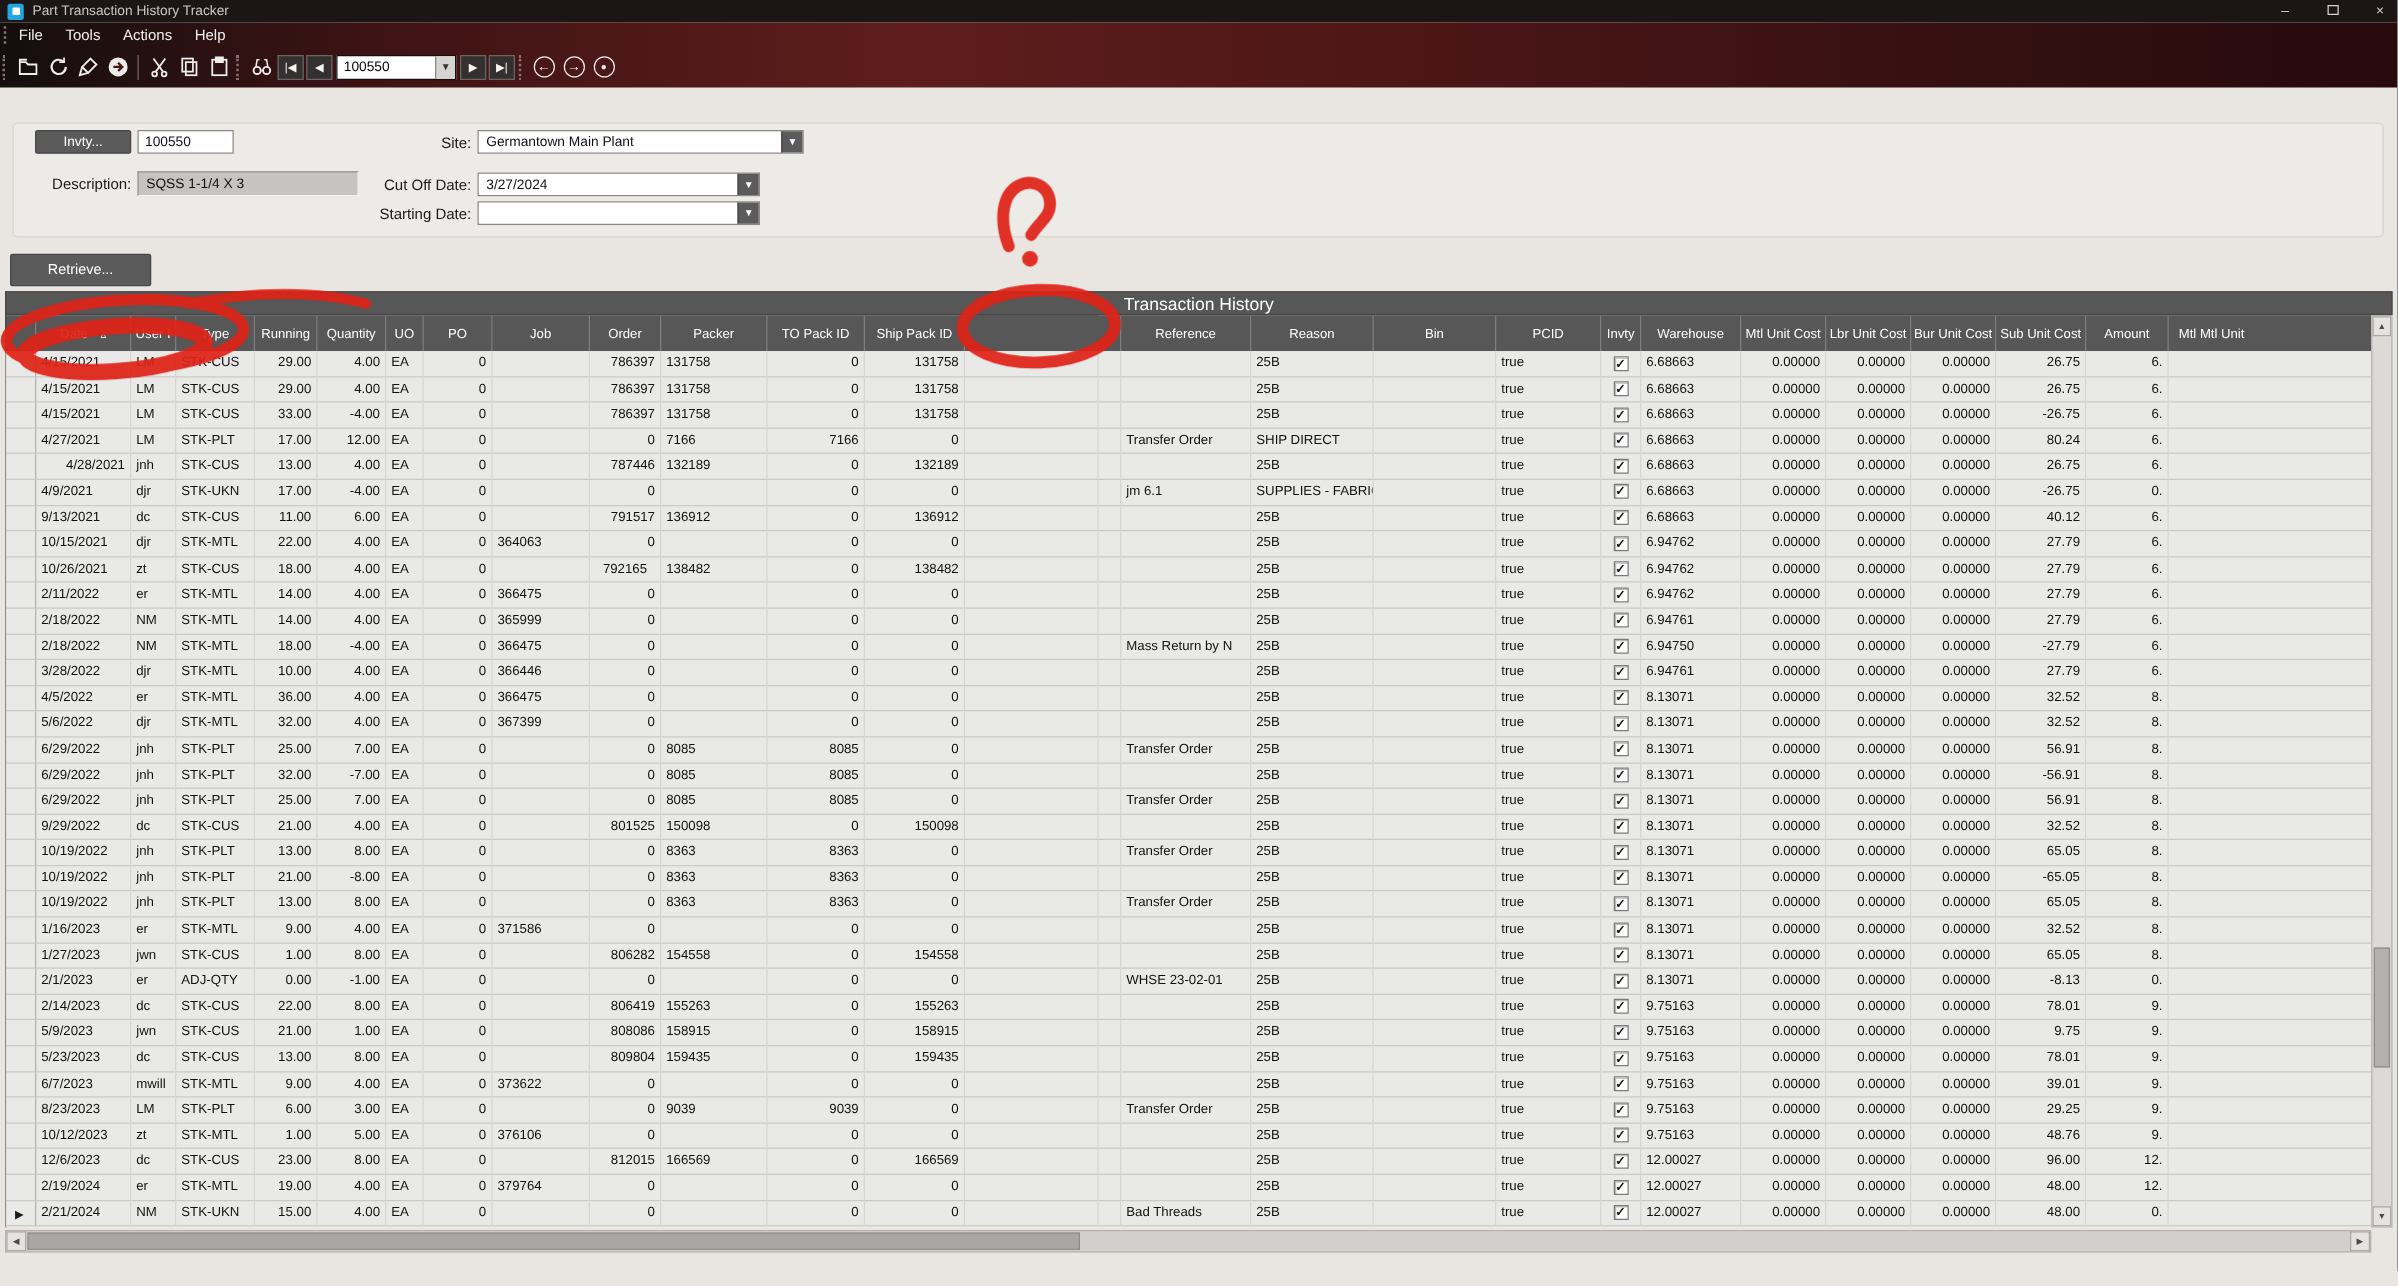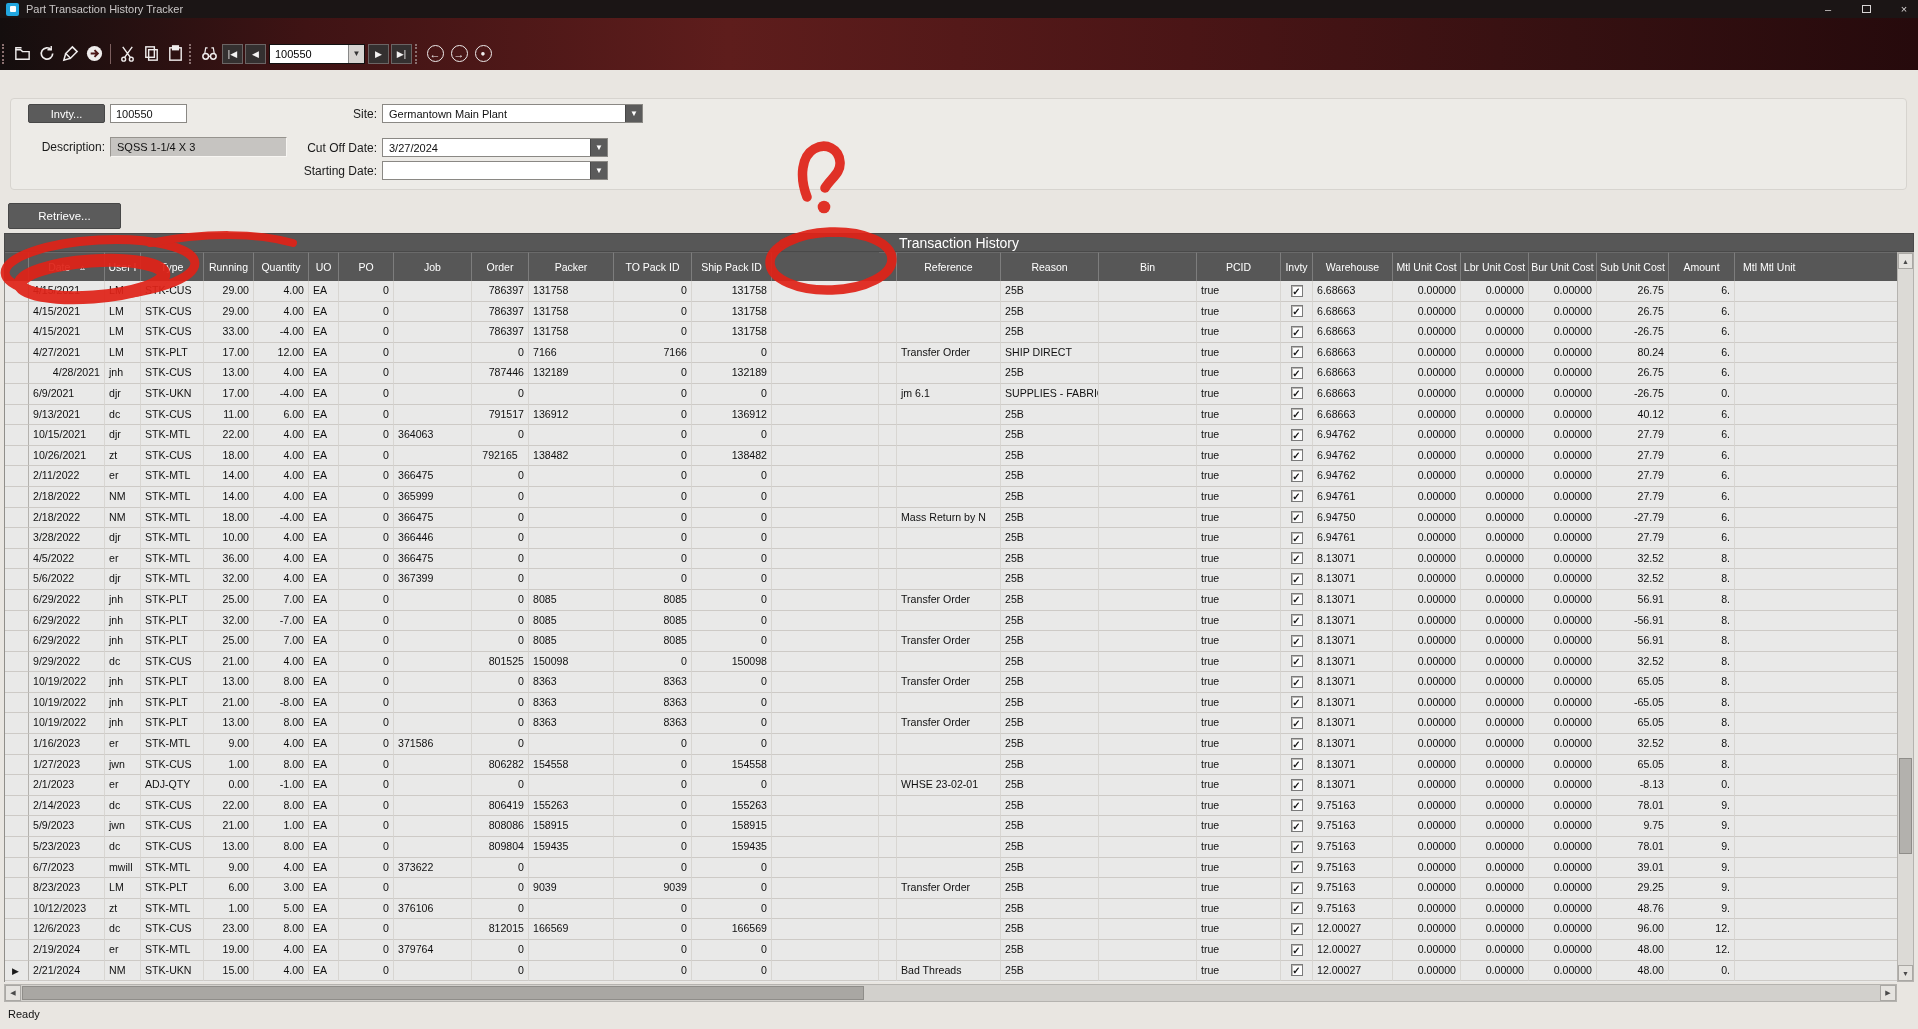--- a/index.html
+++ b/index.html
@@ -99,20 +99,27 @@
       </span>
     <span id="title-text">Part Transaction History Tracker</span>
     <span id="wincontrols">
       <span class="winbtn">–</span>
       <span class="winbtn"><span class="maxbox"></span></span>
       <span class="winbtn">×</span>
     </span>
   </div>
 
   <div id="band" class="abs">
+    <div id="menubar">
+      <span class="grip"></span>
+      <span class="menu-item">File</span>
+      <span class="menu-item">Tools</span>
+      <span class="menu-item">Actions</span>
+      <span class="menu-item">Help</span>
+    </div>
     <div id="toolbar">
       <span class="tgrip"></span>
       <span class="tbtn">
         <svg width="19" height="19" viewBox="0 0 20 20" fill="none" stroke="#efecec" stroke-width="1.5">
             <path d="M3 6h5l2 2h7v8H3z"></path>
             <path d="M3 6V4h6"></path>
           </svg>
       </span>
       <span class="tbtn">
         <svg width="19" height="19" viewBox="0 0 20 20" fill="none" stroke="#efecec" stroke-width="1.8">
@@ -450,21 +457,21 @@
         <div class="gcell" style="width: 80px; text-align: left;">6.68663</div>
         <div class="gcell" style="width: 68px; text-align: right;">0.00000</div>
         <div class="gcell" style="width: 68px; text-align: right;">0.00000</div>
         <div class="gcell" style="width: 68px; text-align: right;">0.00000</div>
         <div class="gcell" style="width: 72px; text-align: right;">26.75</div>
         <div class="gcell" style="width: 66px; text-align: right;">6.</div>
         <div class="gcell" style="width: 163px; text-align: right; padding-right: 108px;"></div>
       </div>
       <div class="grow">
         <div class="gcell sel" style="width: 24px; text-align: left;"></div>
-        <div class="gcell" style="width: 76px; text-align: left;">6/9/2021</div>
+        <div class="gcell" style="width: 76px; text-align: left;">4/9/2021</div>
         <div class="gcell" style="width: 36px; text-align: left;">djr</div>
         <div class="gcell" style="width: 63px; text-align: left;">STK-UKN</div>
         <div class="gcell" style="width: 50px; text-align: right;">17.00</div>
         <div class="gcell" style="width: 55px; text-align: right;">-4.00</div>
         <div class="gcell" style="width: 30px; text-align: left;">EA</div>
         <div class="gcell" style="width: 55px; text-align: right;">0</div>
         <div class="gcell" style="width: 78px; text-align: left;"></div>
         <div class="gcell" style="width: 57px; text-align: right;">0</div>
         <div class="gcell" style="width: 85px; text-align: left;"></div>
         <div class="gcell" style="width: 78px; text-align: right;">0</div>
@@ -1361,23 +1368,20 @@
     <div id="vthumb"></div>
     <div class="sb-btn" style="left:0px;top:712px;width:15px;height:16px;">▼</div>
   </div>
 
   <div id="hscroll" class="abs">
     <div class="sb-btn" style="left:0px;top:0px;width:16px;height:16px;">◀</div>
     <div id="hthumb"></div>
     <div class="sb-btn" style="left:1875px;top:0px;width:16px;height:16px;">▶</div>
   </div>
 
-  <div id="statusbar" class="abs">
-    <span id="status-text">Ready</span>
-  </div>
 
   <svg id="annot" class="abs" width="1918" height="1029" viewBox="0 0 1918 1029" fill="none">
     <g stroke="#df2318" stroke-linecap="round" stroke-linejoin="round" opacity="0.93">
       <ell></ell>
       <ellipse cx="100" cy="268" rx="95" ry="28" stroke-width="9" transform="rotate(-3 100 268)"></ellipse>
       <ellipse cx="92" cy="279" rx="72" ry="18" stroke-width="13" transform="rotate(-4 92 279)"></ellipse>
       <path d="M 150 243 C 205 232 258 233 293 243" stroke-width="8"></path>
       <ellipse cx="831" cy="261" rx="61" ry="29" stroke-width="9.5" transform="rotate(-2 831 261)"></ellipse>
       <path d="M 783 243 Q 806 231 836 233" stroke-width="8"></path>
       <path d="M 807 197 C 799 176 802 156 814 149 C 826 142 839 149 840 162 C 841 173 831 178 825 188" stroke-width="9.5"></path>

